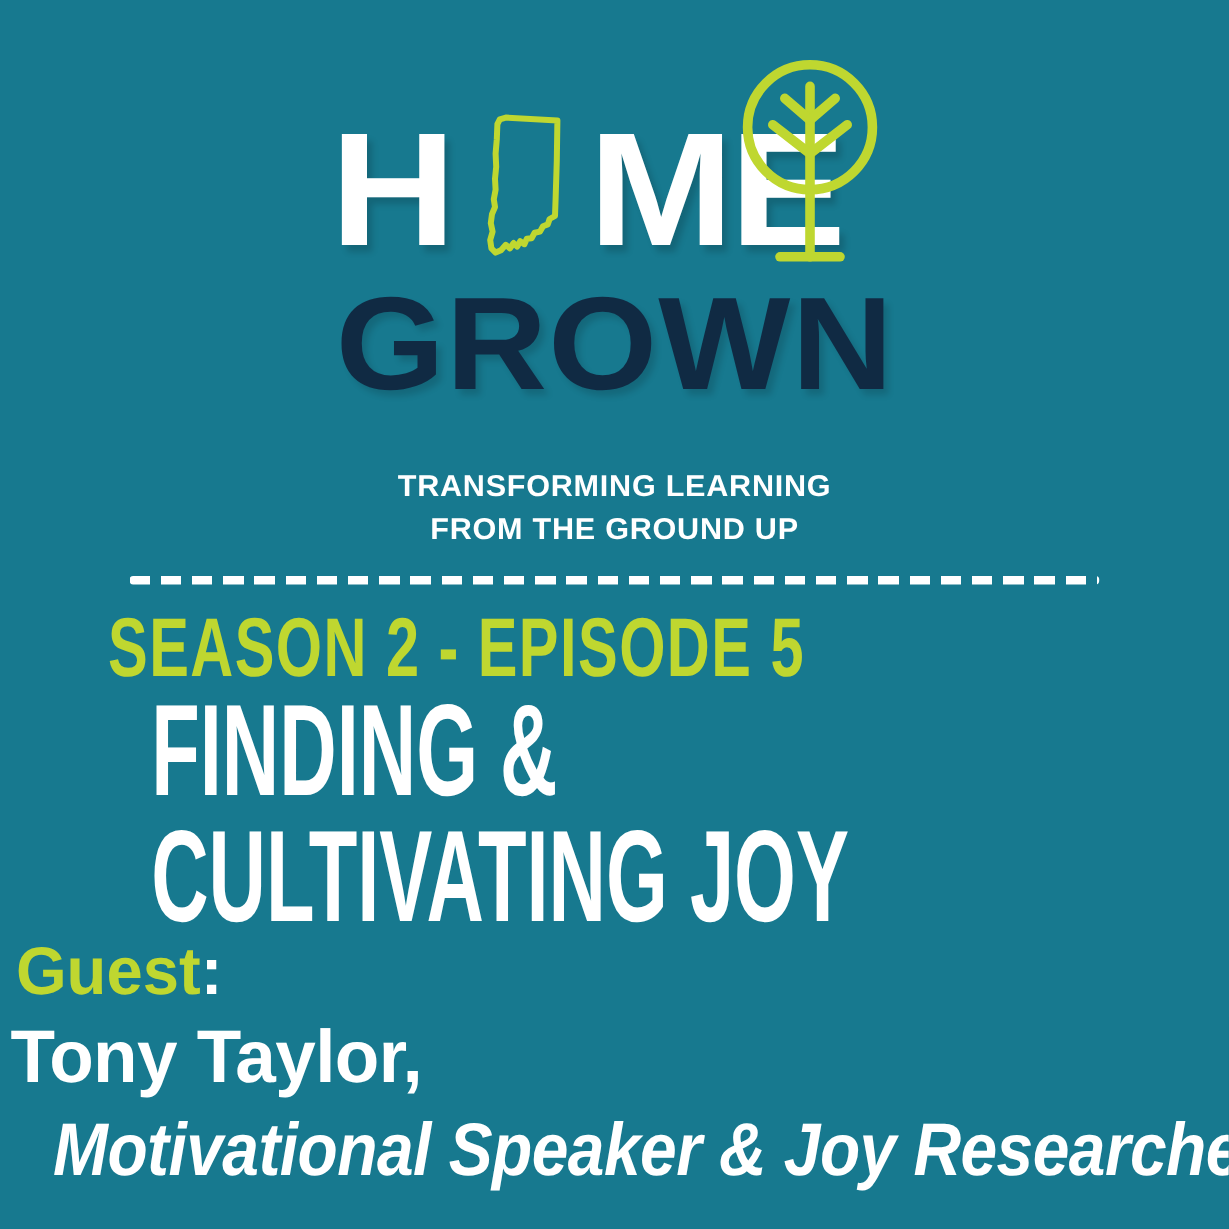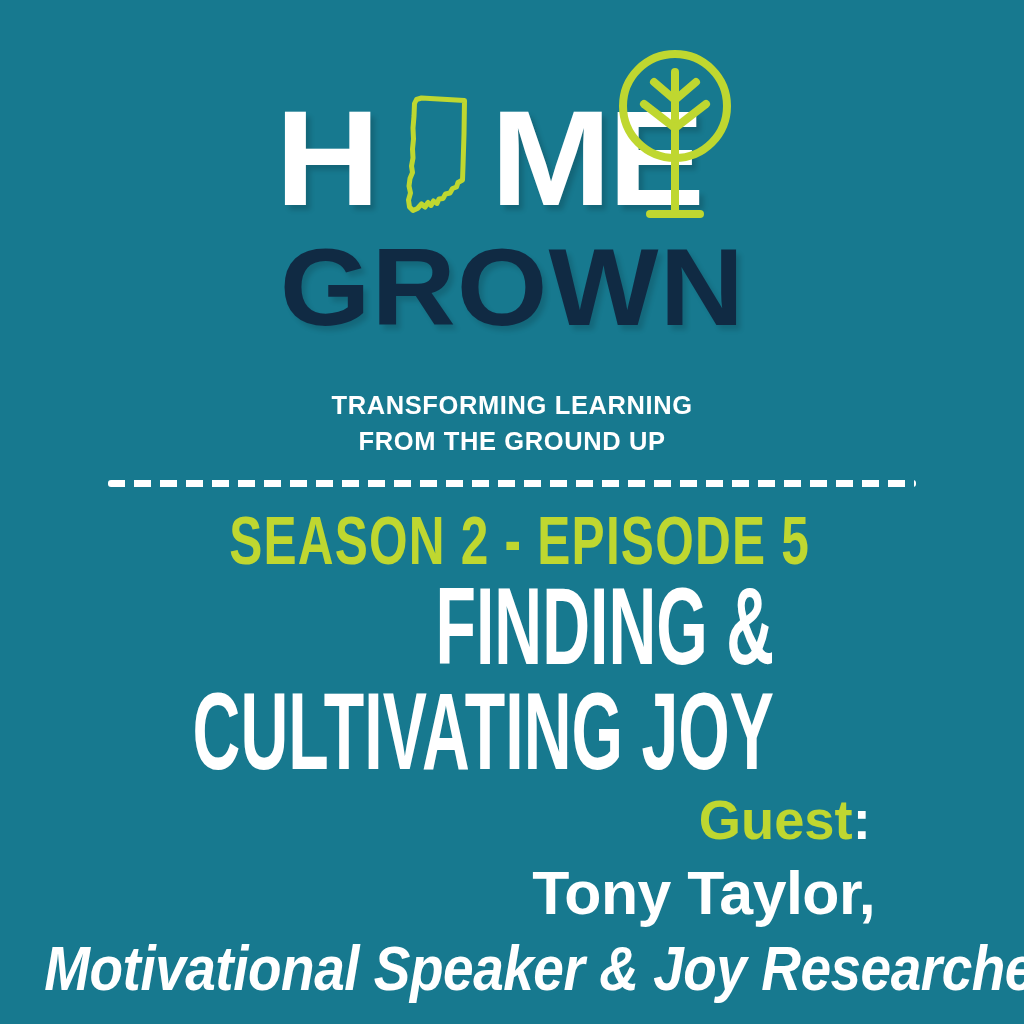--- a/index.html
+++ b/index.html
@@ -118,21 +118,21 @@
     );
     border-radius: 3px;
   }
 
   
   .episode-block {
     position: absolute;
     left: 0;
     top: 505px;
     width: 900px;
-    text-align: right;
+    text-align: left;
   }
 
   .season-line {
     font-family: "Liberation Sans Narrow", "Liberation Sans", sans-serif;
     font-weight: 700;
     font-size: 62px;
     line-height: 1.02;
     color: #BFD730;
     letter-spacing: 1.5px;
     transform: scaleX(0.80) scaleY(1.12);
@@ -153,22 +153,21 @@
     white-space: nowrap;
   }
   .episode-title .t-line { display: block; }
 
   
   .guest-block {
     position: absolute;
     left: 0;
     top: 778px;
     width: 884px;
-    text-align: right;
-    margin-top: 11px;
+    text-align: left;
   }
 
   .guest-label {
     font-family: "Liberation Sans", sans-serif;
     font-weight: 700;
     font-size: 56px;
     line-height: 1.12;
     letter-spacing: 0px;
     color: #BFD730;
     transform: scaleX(0.97);

